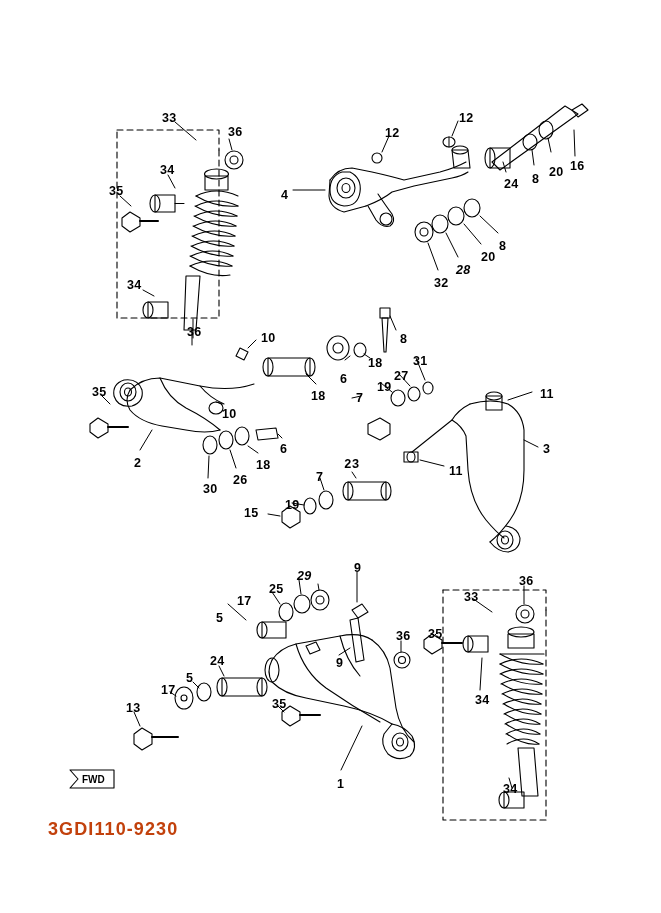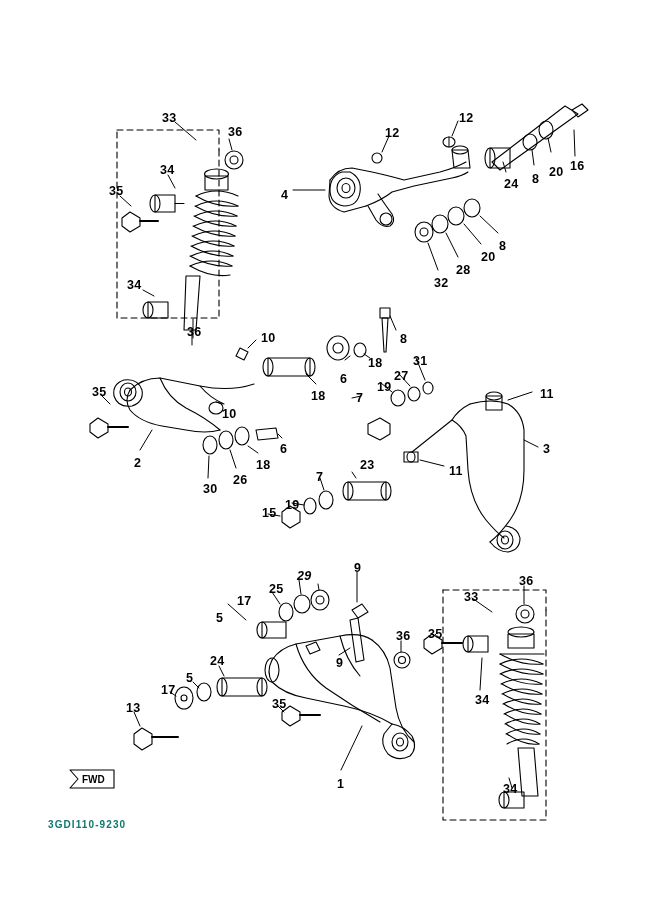--- a/index.html
+++ b/index.html
@@ -35,24 +35,24 @@
     font-size: 12.5px;
     font-weight: 700;
     letter-spacing: 0.2px;
     color: #000000;
     white-space: nowrap;
     line-height: 1;
   }
   .partcode {
     position: absolute;
     font-family: "Liberation Sans", sans-serif;
-    font-size: 10px;
+    font-size: 18px;
     font-weight: 700;
     letter-spacing: 1.1px;
-    color: #0f766e;
+    color: #c2410c;
     white-space: nowrap;
   }
   .fwd-label {
     position: absolute;
     font-family: "Liberation Sans", sans-serif;
     font-size: 10px;
     font-weight: 700;
     color: #000000;
     white-space: nowrap;
   }
@@ -363,21 +363,21 @@
   <div class="callout" style="left:109px;top:185px;">35</div>
   <div class="callout" style="left:385px;top:127px;">12</div>
   <div class="callout" style="left:459px;top:112px;">12</div>
   <div class="callout" style="left:570px;top:160px;">16</div>
   <div class="callout" style="left:549px;top:166px;">20</div>
   <div class="callout" style="left:532px;top:173px;">8</div>
   <div class="callout" style="left:504px;top:178px;">24</div>
   <div class="callout" style="left:281px;top:189px;">4</div>
   <div class="callout" style="left:499px;top:240px;">8</div>
   <div class="callout" style="left:481px;top:251px;">20</div>
-  <div class="callout" style="left:456px;top:264px;">28</div>
+  <div class="callout" style="left:456px;top:264px;font-style:italic;">28</div>
   <div class="callout" style="left:434px;top:277px;">32</div>
   <div class="callout" style="left:127px;top:279px;">34</div>
   <div class="callout" style="left:187px;top:326px;">36</div>
   <div class="callout" style="left:261px;top:332px;">10</div>
   <div class="callout" style="left:400px;top:333px;">8</div>
   <div class="callout" style="left:368px;top:357px;">18</div>
   <div class="callout" style="left:413px;top:355px;">31</div>
   <div class="callout" style="left:340px;top:373px;">6</div>
   <div class="callout" style="left:377px;top:381px;">19</div>
   <div class="callout" style="left:394px;top:370px;">27</div>
@@ -386,24 +386,24 @@
   <div class="callout" style="left:92px;top:386px;">35</div>
   <div class="callout" style="left:540px;top:388px;">11</div>
   <div class="callout" style="left:222px;top:408px;">10</div>
   <div class="callout" style="left:543px;top:443px;">3</div>
   <div class="callout" style="left:134px;top:457px;">2</div>
   <div class="callout" style="left:280px;top:443px;">6</div>
   <div class="callout" style="left:256px;top:459px;">18</div>
   <div class="callout" style="left:233px;top:474px;">26</div>
   <div class="callout" style="left:203px;top:483px;text-align:right;">30</div>
   <div class="callout" style="left:449px;top:465px;">11</div>
-  <div class="callout" style="left:360px;top:459px;">23</div>
+  <div class="callout" style="left:344px;top:459px;font-family:Liberation Mono, monospace;">23</div>
   <div class="callout" style="left:316px;top:471px;">7</div>
   <div class="callout" style="left:285px;top:499px;">19</div>
-  <div class="callout" style="left:262px;top:507px;">15</div>
+  <div class="callout" style="left:244px;top:507px;">15</div>
   <div class="callout" style="left:354px;top:562px;">9</div>
   <div class="callout" style="left:519px;top:575px;">36</div>
   <div class="callout" style="left:464px;top:591px;">33</div>
   <div class="callout" style="left:297px;top:570px;font-style:italic;">29</div>
   <div class="callout" style="left:269px;top:583px;text-align:right;">25</div>
   <div class="callout" style="left:237px;top:595px;">17</div>
   <div class="callout" style="left:216px;top:612px;">5</div>
   <div class="callout" style="left:396px;top:630px;">36</div>
   <div class="callout" style="left:428px;top:628px;">35</div>
   <div class="callout" style="left:475px;top:694px;">34</div>

